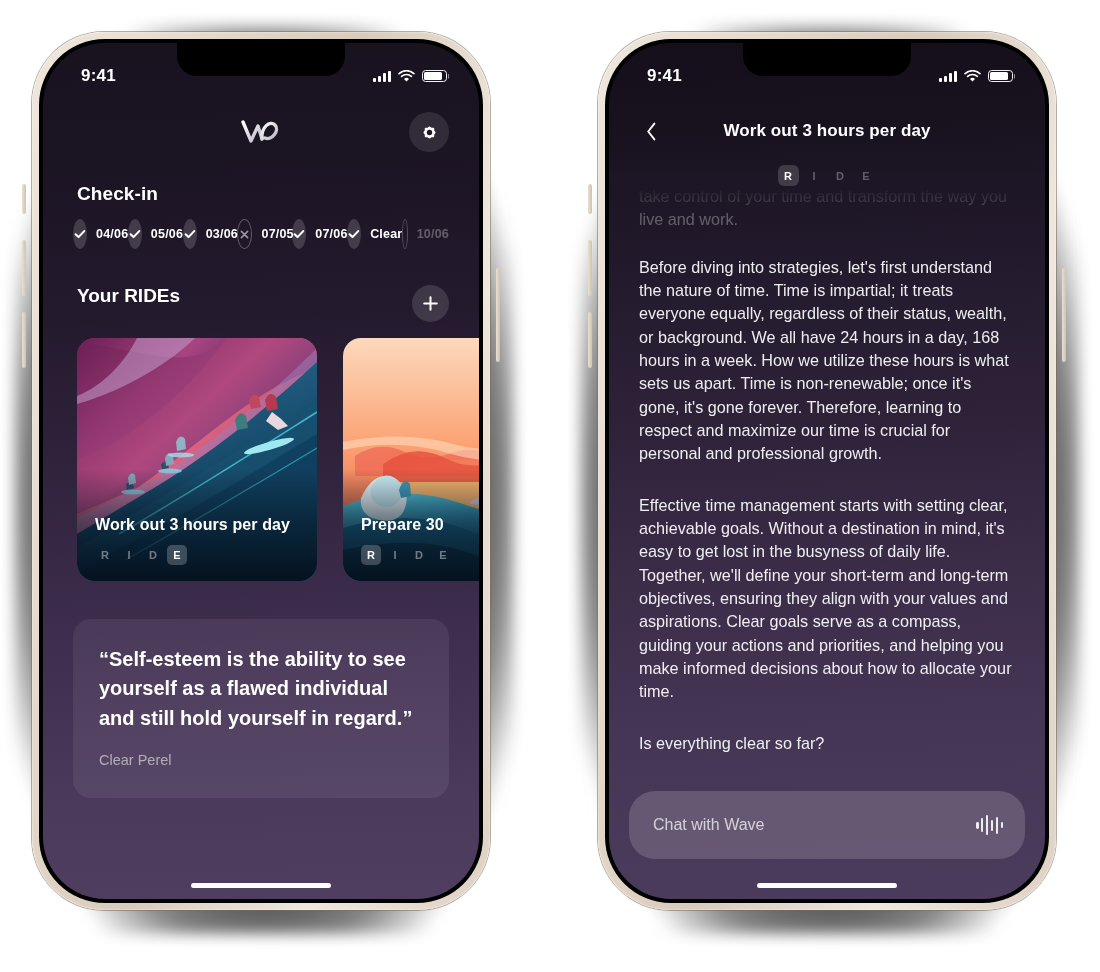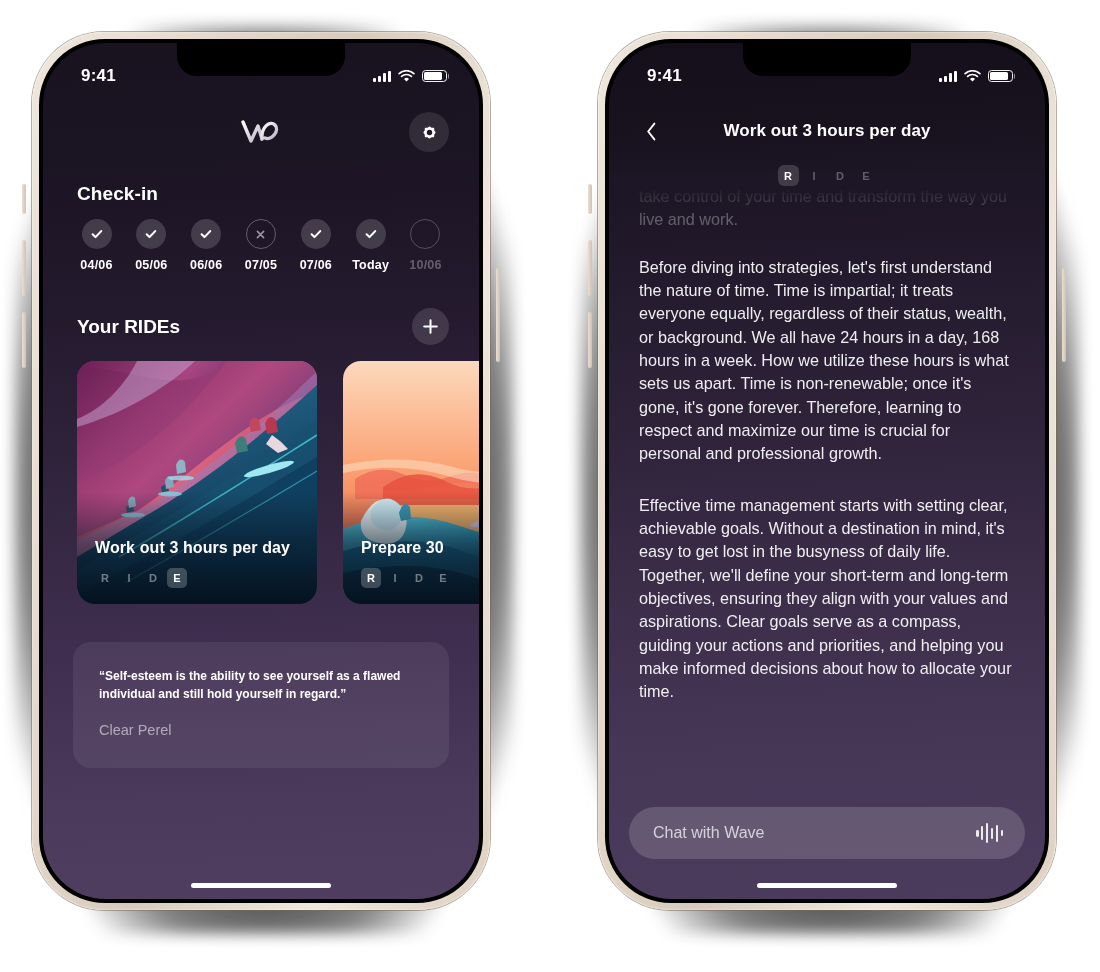--- a/index.html
+++ b/index.html
@@ -112,33 +112,33 @@
   }
   .section-title {
     font-size: 19px; font-weight: 700; color: #fff;
     padding: 0 34px; margin-top: 22px; letter-spacing: .1px;
   }
 
   .checkin-row {
     display: flex; justify-content: space-between;
     padding: 14px 30px 0 30px;
   }
-  .checkin-item { display: flex; flex-direction: column; align-items: center; gap: 9px; width: 47px; }
+  .checkin-item { display: flex; flex-direction: row; align-items: center; gap: 9px; width: 47px; }
   .ck-circle {
     width: 30px; height: 30px; border-radius: 50%;
     display: flex; align-items: center; justify-content: center;
   }
   .ck-done   { background: rgba(255,255,255,.16); }
   .ck-missed { background: transparent; border: 1.5px solid rgba(255,255,255,.30); }
   .ck-future { background: transparent; border: 1.5px solid rgba(255,255,255,.24); }
   .ck-label { font-size: 12.5px; font-weight: 700; color: #fff; letter-spacing: .2px; white-space: nowrap; }
   .ck-label.dim { color: rgba(255,255,255,.30); }
 
   .rides-head {
-    display: flex; align-items: center; justify-content: space-between;
+    display: flex; align-items: flex-start; justify-content: space-between;
     padding: 0 30px 0 34px; margin-top: 36px;
   }
   .rides-head h2 { font-size: 19px; font-weight: 700; color: #fff; }
   .add-btn {
     width: 37px; height: 37px; border-radius: 50%;
     background: rgba(255,255,255,.13);
     display: flex; align-items: center; justify-content: center;
   }
 
   .cards-scroller {
@@ -168,21 +168,21 @@
     padding-left: 2px;
   }
   .ride-steps span.active { background: rgba(255,255,255,.22); color: #fff; }
 
   .quote-card {
     margin: 38px 30px 0 30px;
     background: rgba(255,255,255,.07);
     border-radius: 18px;
     padding: 26px 26px 30px 26px;
   }
-  .quote-text { font-size: 12px; line-height: 1.47; font-weight: 700; color: #fff; }
+  .quote-text { font-size: 20px; line-height: 1.47; font-weight: 700; color: #fff; }
   .quote-author { margin-top: 19px; font-size: 14.5px; color: rgba(255,255,255,.55); }
 
   .home-indicator {
     position: absolute; bottom: 11px; left: 50%; transform: translateX(-50%);
     width: 140px; height: 5px; border-radius: 3px; background: #fff;
     z-index: 30;
   }
 
   
   .screen-right {
@@ -228,21 +228,21 @@
     margin-bottom: 24px;
   }
   .fade-mask {
     position: absolute; left: 0; right: 0; top: 130px; height: 42px;
     background: linear-gradient(180deg,#1d1626 0%, rgba(29,22,38,.85) 45%, rgba(29,22,38,0) 100%);
     z-index: 10; pointer-events: none;
   }
 
   .chat-bar {
     position: absolute; left: 20px; right: 20px; bottom: 40px;
-    height: 52px; border-radius: 26px;
+    height: 68px; border-radius: 26px;
     background: rgba(255,255,255,.16);
     display: flex; align-items: center; justify-content: space-between;
     padding: 0 22px 0 24px;
     z-index: 20;
   }
   .chat-placeholder { font-size: 16px; color: rgba(255,255,255,.72); }
   .wave-icon { display: flex; align-items: center; gap: 2.5px; height: 20px; }
   .wave-icon i { display:block; width: 2.4px; border-radius: 1.4px; background: rgba(255,255,255,.88); }
   .wave-icon i:nth-child(1){height:7px}
   .wave-icon i:nth-child(2){height:14px}
@@ -325,21 +325,21 @@
                   </svg>
               </div>
               <div class="ck-label">05/06</div>
             </div>
             <div class="checkin-item">
               <div class="ck-circle ck-done">
                 <svg width="14" height="14" viewBox="0 0 14 14">
                     <path d="M2.6 7.3 L5.5 10.1 L11.2 4.1" stroke="#fff" stroke-width="2.1" fill="none" stroke-linecap="round" stroke-linejoin="round"></path>
                   </svg>
               </div>
-              <div class="ck-label">06/06</div>
+              <div class="ck-label">03/06</div>
             </div>
             <div class="checkin-item">
               <div class="ck-circle ck-missed">
                 <svg width="13" height="13" viewBox="0 0 13 13">
                     <path d="M3.4 3.4 L9.6 9.6 M9.6 3.4 L3.4 9.6" stroke="rgba(255,255,255,.55)" stroke-width="1.6" stroke-linecap="round"></path>
                   </svg>
               </div>
               <div class="ck-label">07/05</div>
             </div>
             <div class="checkin-item">
@@ -349,21 +349,21 @@
                   </svg>
               </div>
               <div class="ck-label">07/06</div>
             </div>
             <div class="checkin-item">
               <div class="ck-circle ck-done">
                 <svg width="14" height="14" viewBox="0 0 14 14">
                     <path d="M2.6 7.3 L5.5 10.1 L11.2 4.1" stroke="#fff" stroke-width="2.1" fill="none" stroke-linecap="round" stroke-linejoin="round"></path>
                   </svg>
               </div>
-              <div class="ck-label">Today</div>
+              <div class="ck-label">Clear</div>
             </div>
             <div class="checkin-item">
               <div class="ck-circle ck-future"></div>
               <div class="ck-label dim">10/06</div>
             </div>
           </div>
 
           <div class="rides-head">
             <h2>Your RIDEs</h2>
             <div class="add-btn">
@@ -542,20 +542,21 @@
             <span>D</span>
             <span>E</span>
           </div>
 
           <div class="fade-mask"></div>
 
           <div class="article">
             <p class="faded">take control of your time and transform the way you live and work.</p>
             <p>Before diving into strategies, let's first understand the nature of time. Time is impartial; it treats everyone equally, regardless of their status, wealth, or background. We all have 24 hours in a day, 168 hours in a week. How we utilize these hours is what sets us apart. Time is non-renewable; once it's gone, it's gone forever. Therefore, learning to respect and maximize our time is crucial for personal and professional growth.</p>
             <p>Effective time management starts with setting clear, achievable goals. Without a destination in mind, it's easy to get lost in the busyness of daily life. Together, we'll define your short-term and long-term objectives, ensuring they align with your values and aspirations. Clear goals serve as a compass, guiding your actions and priorities, and helping you make informed decisions about how to allocate your time.</p>
+            <p>Is everything clear so far?</p>
           </div>
 
           <div class="chat-bar">
             <div class="chat-placeholder">Chat with Wave</div>
             <div class="wave-icon">
                 <i></i>
                 <i></i>
                 <i></i>
                 <i></i>
                 <i></i>

